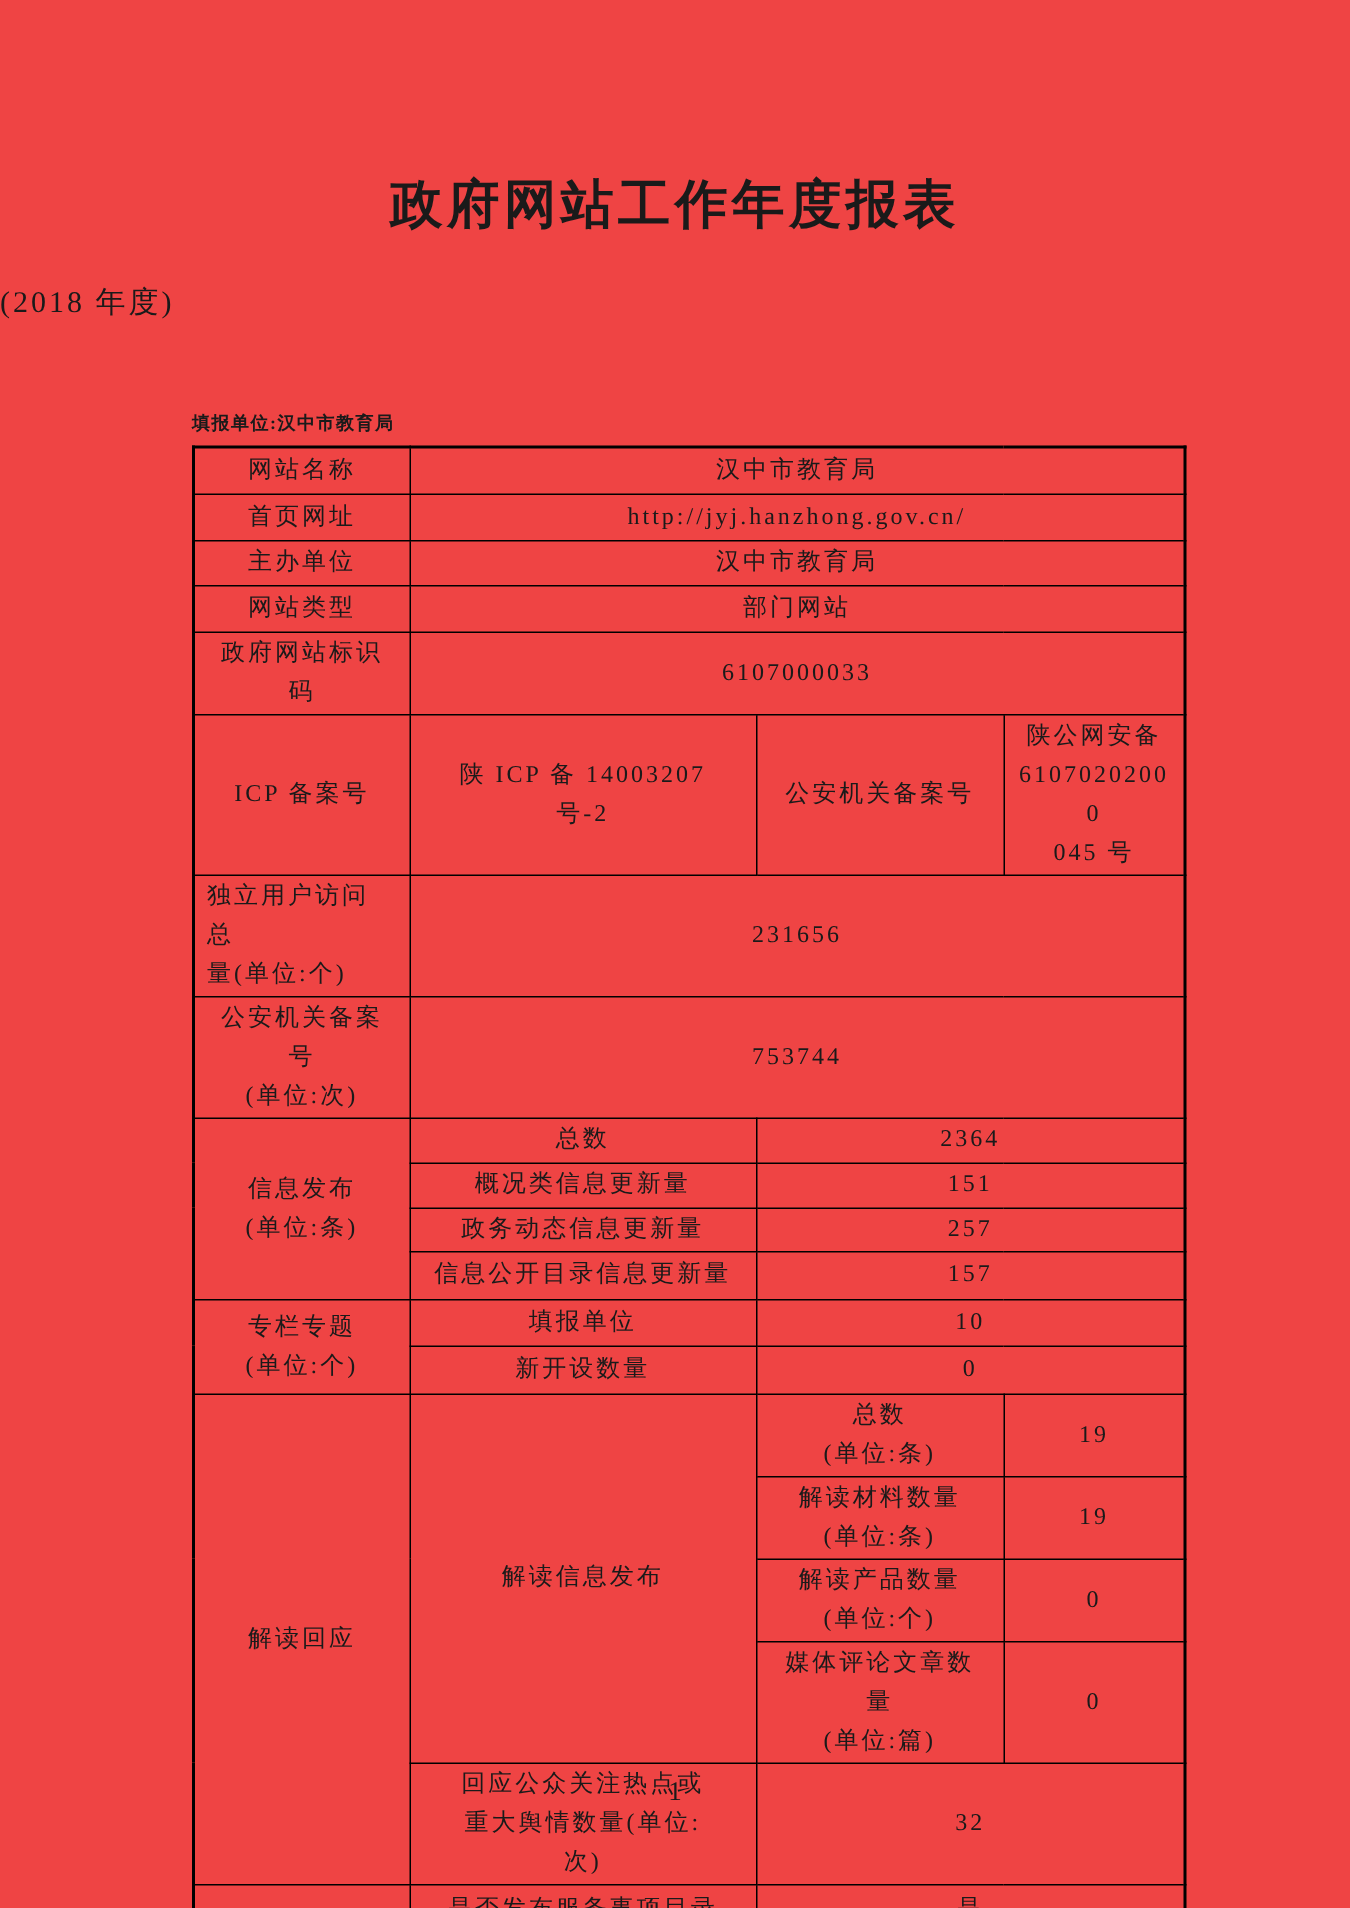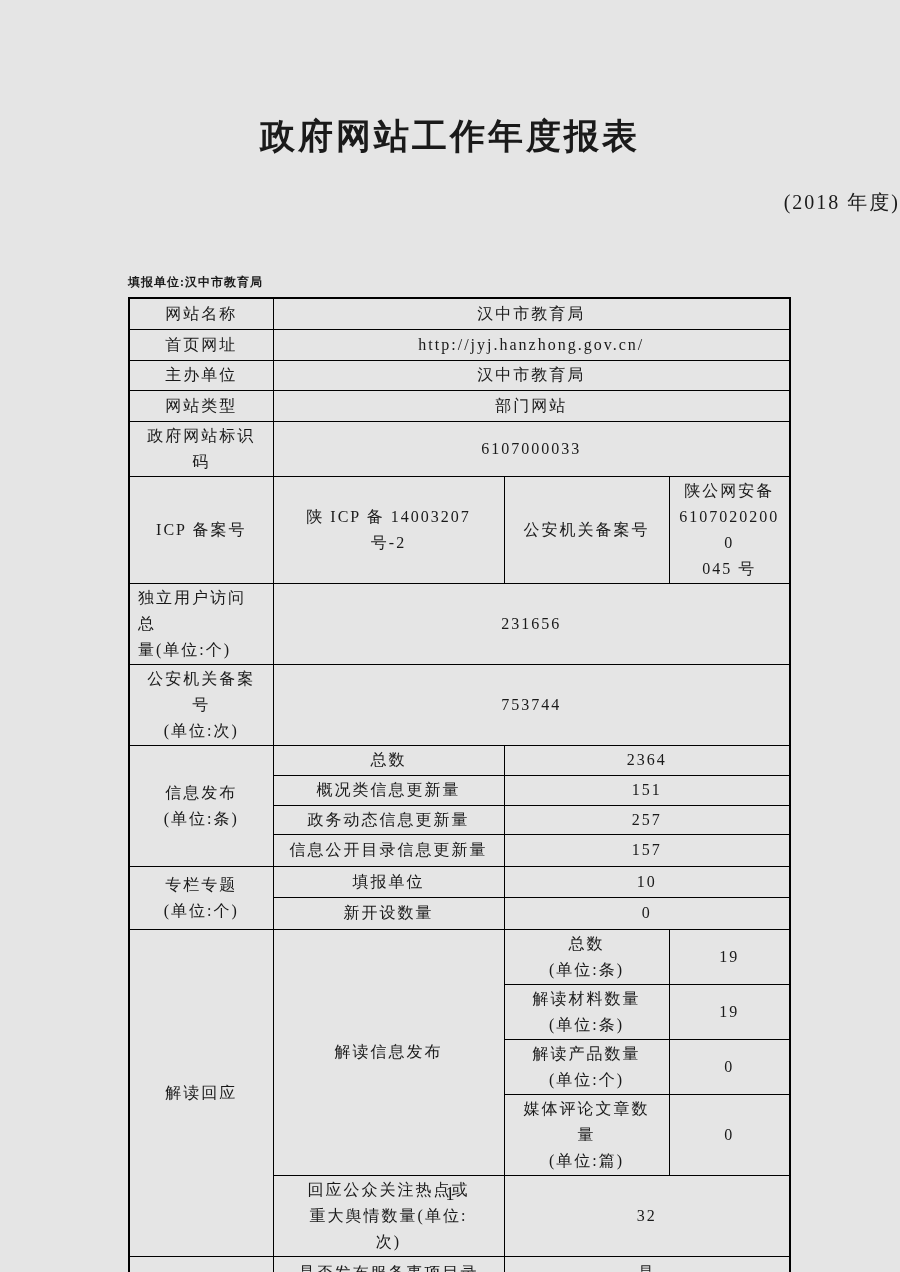--- a/index.html
+++ b/index.html
@@ -4,21 +4,21 @@
 <style>
   html, body {
     margin: 0;
     padding: 0;
     background: #ffffff;
   }
   .page {
     position: relative;
     width: 900px;
     height: 1272px;
-    background: #e5e5e5;
+    background: #ef4444;
     color: #1a1a1a;
     font-family: "Liberation Serif", "DejaVu Serif", serif;
     overflow: hidden;
   }
   .doc-title {
     position: absolute;
     top: 113px;
     left: 0;
     width: 900px;
     text-align: center;
@@ -26,21 +26,21 @@
     font-weight: bold;
     letter-spacing: 3px;
     line-height: 48px;
     white-space: nowrap;
   }
   .doc-subtitle {
     position: absolute;
     top: 187px;
     left: 0;
     width: 900px;
-    text-align: right;
+    text-align: left;
     font-size: 20px;
     letter-spacing: 2px;
     line-height: 30px;
   }
   .reporting-unit {
     position: absolute;
     top: 271px;
     left: 128px;
     font-size: 12px;
     font-weight: bold;

